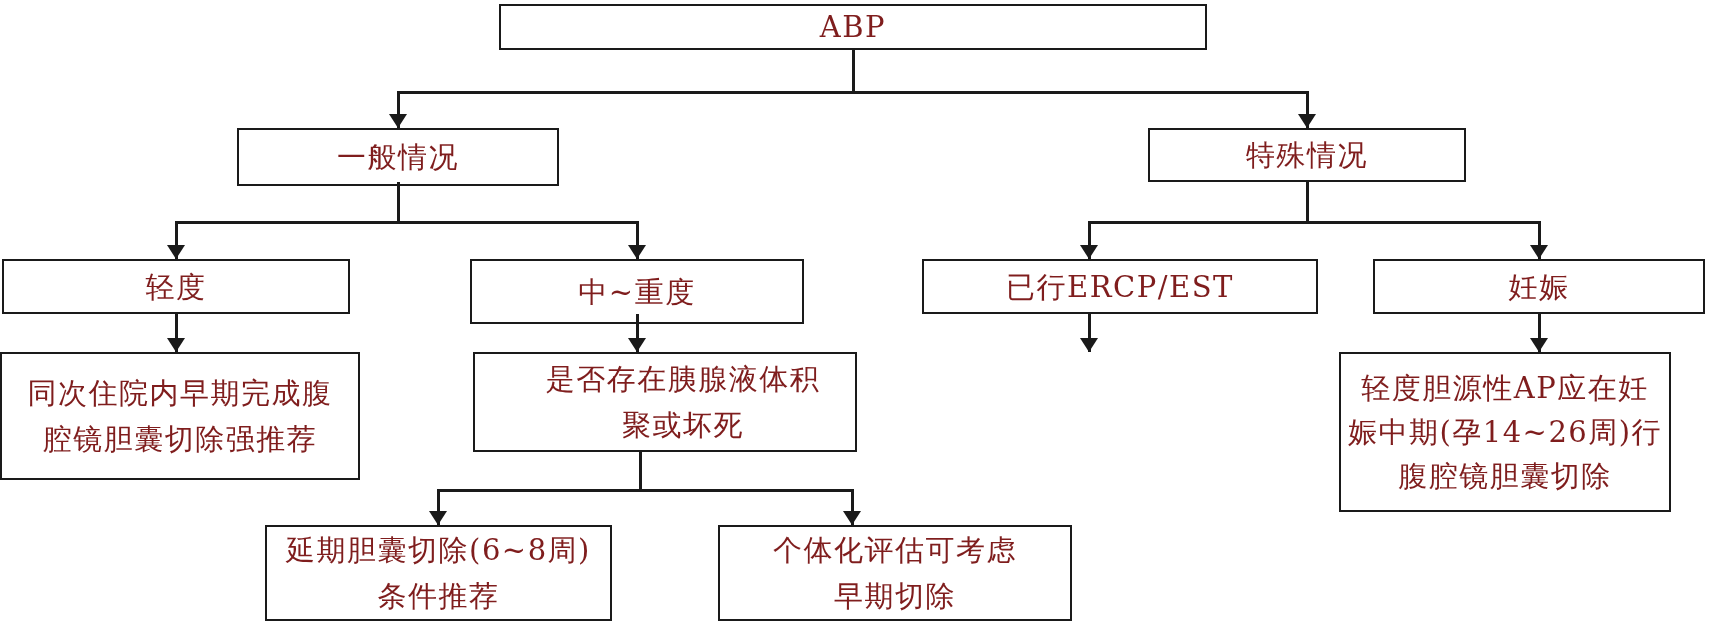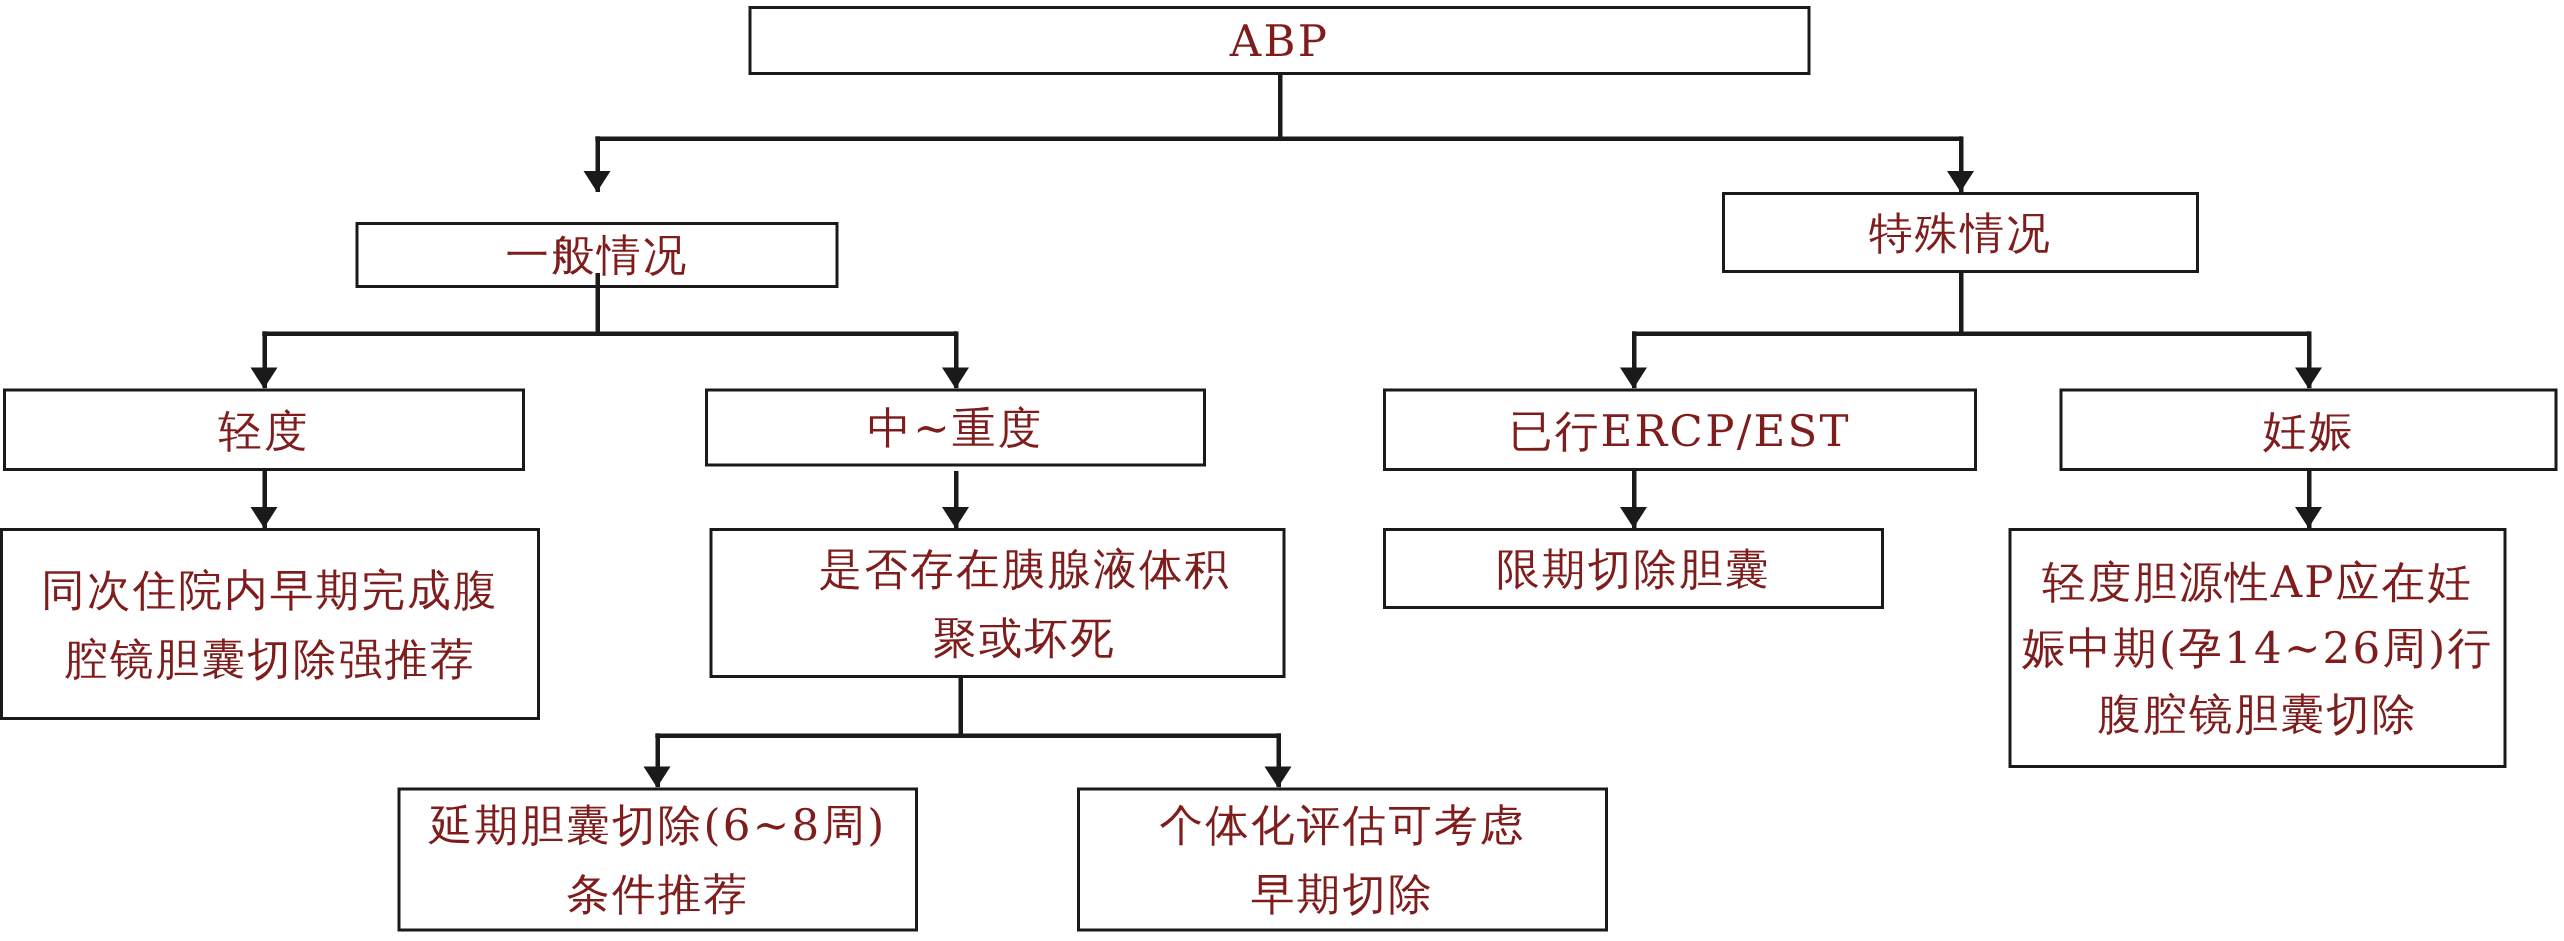--- a/index.html
+++ b/index.html
@@ -64,41 +64,41 @@
 
   <div class="node" style="left:499px; top:4px; width:708px; height:46px;">
     <span class="tline">ABP</span>
   </div>
 
   <div class="vline" style="left:852px; top:50px; height:42px;"></div>
   <div class="hline" style="left:397px; top:91px; width:911px;"></div>
   <div class="arrow" style="left:397px; top:91px; height:37px;"></div>
   <div class="arrow" style="left:1306px; top:91px; height:37px;"></div>
 
-  <div class="node" style="left:237px; top:128px; width:322px; height:44px;margin-top:20px;">
+  <div class="node" style="left:237px; top:128px; width:322px; height:58px;">
     <span class="tline">一般情况</span>
   </div>
   <div class="node" style="left:1148px; top:128px; width:318px; height:54px;">
     <span class="tline">特殊情况</span>
   </div>
 
   <div class="vline" style="left:397px; top:182px; height:41px;"></div>
   <div class="hline" style="left:175px; top:221px; width:463px;"></div>
   <div class="arrow" style="left:175px; top:221px; height:38px;"></div>
   <div class="arrow" style="left:636px; top:221px; height:38px;"></div>
 
   <div class="vline" style="left:1306px; top:182px; height:41px;"></div>
   <div class="hline" style="left:1088px; top:221px; width:452px;"></div>
   <div class="arrow" style="left:1088px; top:221px; height:38px;"></div>
   <div class="arrow" style="left:1538px; top:221px; height:38px;"></div>
 
   <div class="node" style="left:2px; top:259px; width:348px; height:55px;">
     <span class="tline">轻度</span>
   </div>
-  <div class="node" style="left:470px; top:259px; width:334px; height:52px;">
+  <div class="node" style="left:470px; top:259px; width:334px; height:65px;">
     <span class="tline">中~重度</span>
   </div>
   <div class="node" style="left:922px; top:259px; width:396px; height:55px;align-items:center;">
     <span class="tline">已行ERCP/EST</span>
   </div>
   <div class="node" style="left:1373px; top:259px; width:332px; height:55px;">
     <span class="tline">妊娠</span>
   </div>
 
   <div class="arrow" style="left:175px; top:314px; height:38px;"></div>
@@ -106,23 +106,20 @@
   <div class="arrow" style="left:1088px; top:314px; height:38px;"></div>
   <div class="arrow" style="left:1538px; top:314px; height:38px;"></div>
 
   <div class="node" style="left:0px; top:352px; width:360px; height:128px;">
     <span class="tline">同次住院内早期完成腹</span>
     <span class="tline">腔镜胆囊切除强推荐</span>
   </div>
   <div class="node" style="left:473px; top:352px; width:384px; height:100px;padding-left:36px;">
     <span class="tline">是否存在胰腺液体积</span>
     <span class="tline">聚或坏死</span>
-  </div>
-  <div class="node" style="left:922px; top:352px; width:334px; height:54px;">
-    <span class="tline">限期切除胆囊</span>
   </div>
   <div class="node" style="left:1339px; top:352px; width:332px; height:160px; line-height:44px;">
     <span class="tline">轻度胆源性AP应在妊</span>
     <span class="tline">娠中期(孕14~26周)行</span>
     <span class="tline">腹腔镜胆囊切除</span>
   </div>
 
   <div class="vline" style="left:639px; top:452px; height:39px;"></div>
   <div class="hline" style="left:437px; top:489px; width:417px;"></div>
   <div class="arrow" style="left:437px; top:489px; height:36px;"></div>

